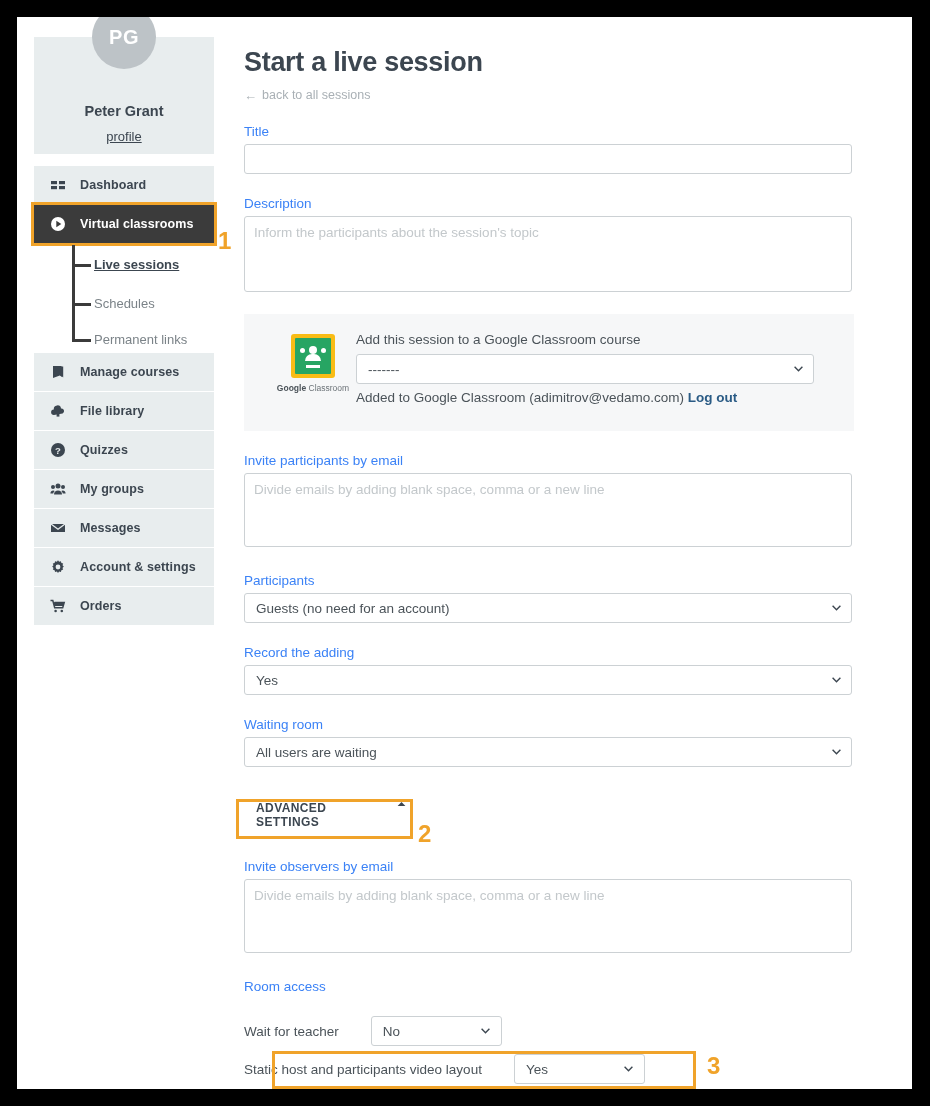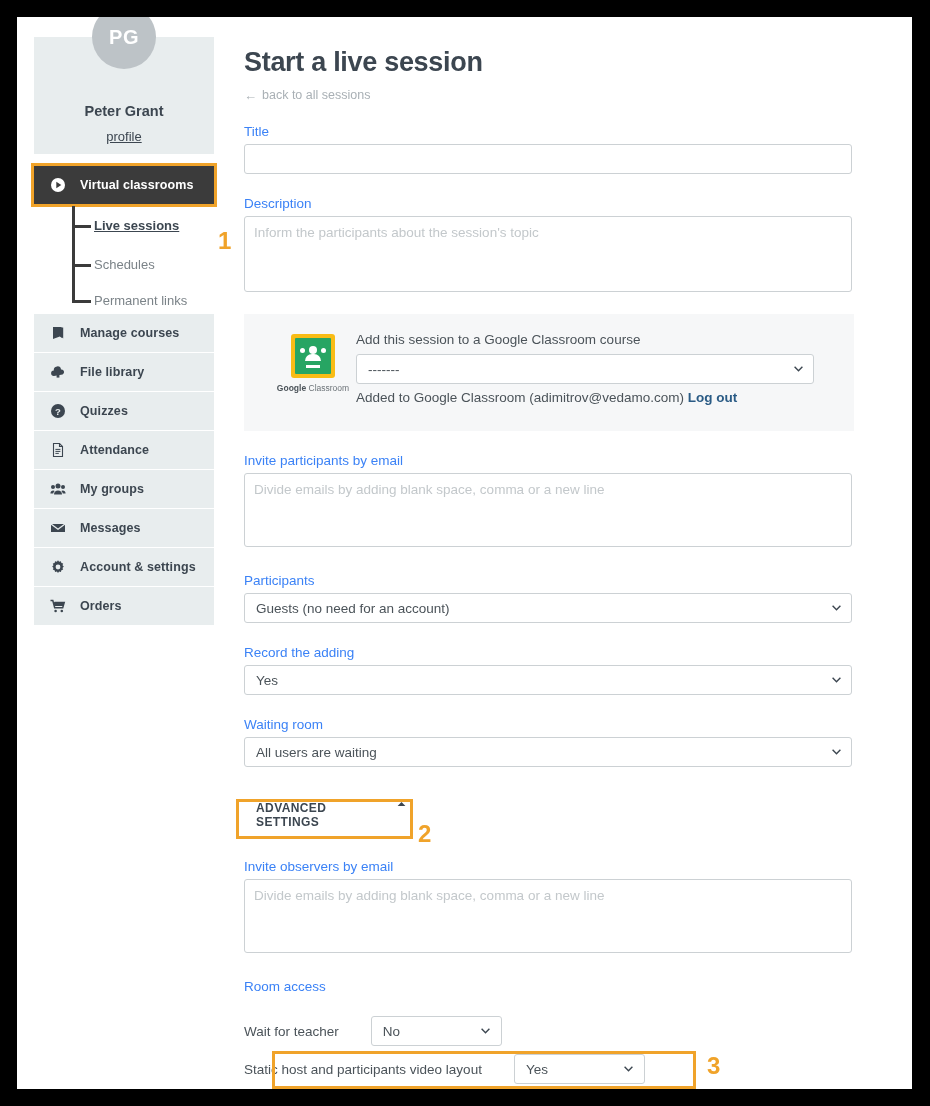--- a/index.html
+++ b/index.html
@@ -458,20 +458,31 @@
   <div class="sidebar">
 
     <div class="profile-card">
       <div class="avatar">PG</div>
       <div class="profile-name">Peter Grant</div>
       <div class="profile-link">profile</div>
     </div>
 
     <div class="nav-list">
 
+      <div class="nav-item">
+        <span class="nav-ico">
+          <svg width="16" height="16" viewBox="0 0 16 16" fill="currentColor">
+            <rect x="1" y="4" width="6" height="3.2"></rect>
+              <rect x="9" y="4" width="6" height="3.2"></rect>
+            <rect x="1" y="9" width="6" height="3.2"></rect>
+              <rect x="9" y="9" width="6" height="3.2"></rect>
+          </svg>
+        </span>
+        <span class="nav-label">Dashboard</span>
+      </div>
 
       <div class="nav-item active">
         <span class="nav-ico">
           <svg width="16" height="16" viewBox="0 0 16 16">
             <circle cx="8" cy="8" r="7" fill="currentColor"></circle>
             <path d="M6.3 4.8 L11.3 8 L6.3 11.2 Z" fill="#3b3b3b"></path>
           </svg>
         </span>
         <span class="nav-label">Virtual classrooms</span>
         <span class="highlight-box-1"></span>
@@ -511,30 +522,20 @@
       <div class="nav-item">
         <span class="nav-ico">
           <svg width="16" height="16" viewBox="0 0 16 16">
             <circle cx="8" cy="8" r="7" fill="currentColor"></circle>
             <text x="8" y="11.6" font-size="9.5" font-family="Liberation Sans, sans-serif" font-weight="bold" fill="#e8edee" text-anchor="middle">?</text>
           </svg>
         </span>
         <span class="nav-label">Quizzes</span>
       </div>
 
-      <div class="nav-item">
-        <span class="nav-ico">
-          <svg width="16" height="16" viewBox="0 0 16 16">
-            <path d="M3.5 1.5 h6 l3 3 v10 h-9 Z" fill="none" stroke="currentColor" stroke-width="1.1"></path>
-            <path d="M9.5 1.5 v3 h3" fill="none" stroke="currentColor" stroke-width="1.1"></path>
-            <path d="M5.4 7.4 h5 M5.4 9.4 h5 M5.4 11.4 h3.4" stroke="currentColor" stroke-width="1"></path>
-          </svg>
-        </span>
-        <span class="nav-label">Attendance</span>
-      </div>
 
       <div class="nav-item">
         <span class="nav-ico">
           <svg width="16" height="16" viewBox="0 0 16 16" fill="currentColor">
             <circle cx="8" cy="5" r="2.5"></circle>
             <circle cx="3" cy="6" r="2"></circle>
             <circle cx="13" cy="6" r="2"></circle>
             <path d="M4 13.5 c0-2.4 1.8-4 4-4 s4 1.6 4 4 Z"></path>
             <path d="M0.4 12.6 c0-2 1.3-3.2 2.8-3.2 0.6 0 1.1 0.2 1.5 0.5 -0.9 0.8 -1.4 1.8 -1.5 2.7 Z"></path>
             <path d="M15.6 12.6 c0-2 -1.3-3.2 -2.8-3.2 -0.6 0 -1.1 0.2 -1.5 0.5 0.9 0.8 1.4 1.8 1.5 2.7 Z"></path>

